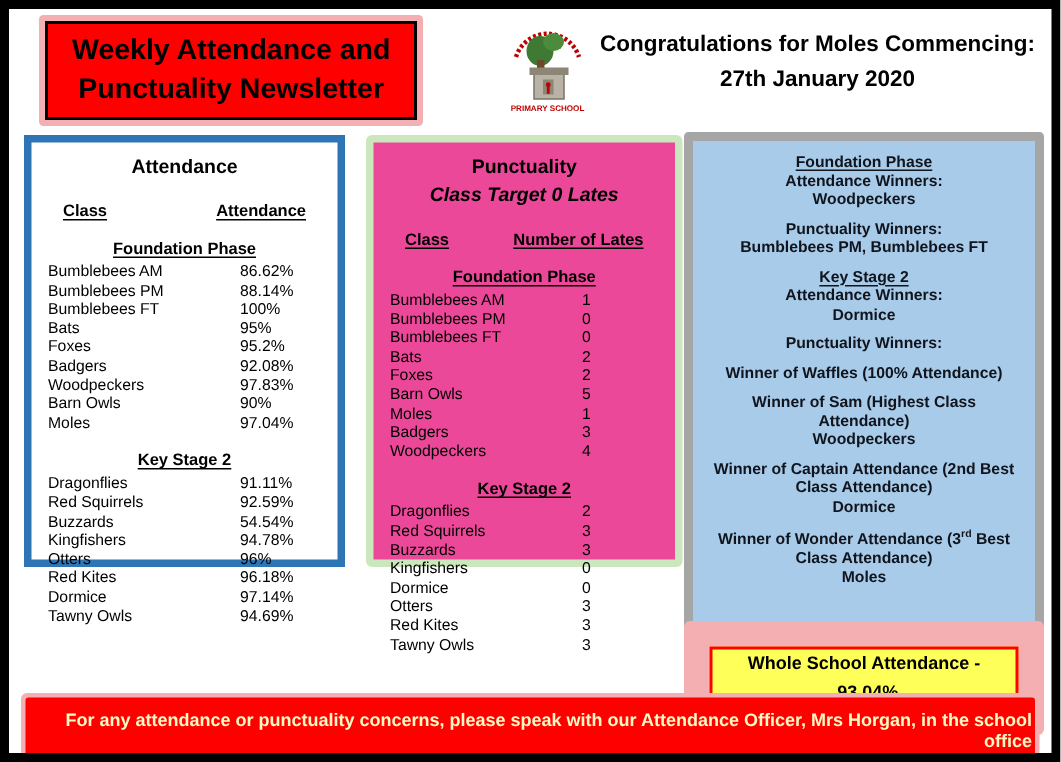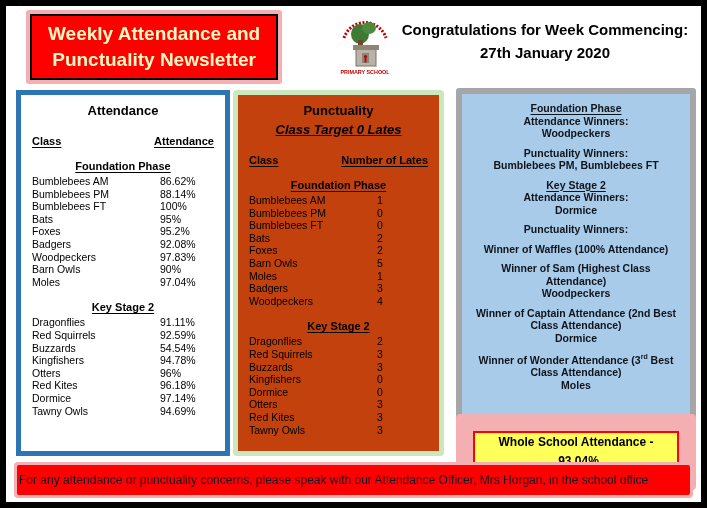--- a/index.html
+++ b/index.html
@@ -5,32 +5,32 @@
   html,body{margin:0;padding:0;background:#e8e8e8;}
   *{box-sizing:border-box;}
   #page{
     position:relative;width:707px;height:508px;background:#ffffff;
     border:6px solid #000;margin:0 auto;overflow:hidden;
     font-family:"Liberation Sans",sans-serif;color:#000;
   }
   
   .title-outer{position:absolute;left:20px;top:4px;background:#F3AFB2;padding:4px;border-radius:3px;}
   .title-inner{background:#FF0000;border:2px solid #000;padding:5px 16px;text-align:center;}
-  .title-inner div{font-size:19px;font-weight:bold;line-height:26px;color:#fef9c3;}
+  .title-inner div{font-size:19px;font-weight:bold;line-height:26px;color:#000000;}
   .logo{position:absolute;left:330px;top:6px;width:58px;height:68px;}
   .congrats{position:absolute;left:388px;top:12px;width:302px;text-align:center;}
   .congrats div{font-size:15px;font-weight:bold;line-height:23px;}
   
-  .panel{position:absolute;top:84px;height:366px;}
+  .panel{position:absolute;top:84px;height:288px;}
   #attendance-panel{left:10px;width:214px;border:5px solid #2E75B6;background:#fff;}
-  #punctuality-panel{left:227px;width:211px;border:5px solid #CBE7BD;background:#c2410c;border-radius:4px;}
+  #punctuality-panel{left:238px;width:211px;border:5px solid #CBE7BD;background:#ec4899;border-radius:4px;}
   .panel-title{text-align:center;font-size:13px;font-weight:bold;line-height:19px;margin-top:6px;}
   .panel-subtitle{text-align:center;font-size:13px;font-weight:bold;line-height:19px;}
-  .panel-subtitle.italic{font-style:italic;text-decoration:underline;}
-  .hdr{display:flex;justify-content:space-between;padding:0 11px;margin-top:15px;
+  .panel-subtitle.italic{font-style:italic;}
+  .hdr{display:flex;justify-content:space-between;padding:0 21px;margin-top:15px;
        font-size:11px;font-weight:bold;}
   .hdr span{text-decoration:underline;text-underline-offset:2px;}
   .sec-head{text-align:center;font-size:11px;font-weight:bold;margin-top:13px;margin-bottom:3px;
             text-decoration:underline;text-underline-offset:2px;}
   .row{display:flex;padding:0 11px;font-size:10.5px;line-height:12.6px;}
   .row .lbl{width:128px;}
   .row .val{flex:1;}
   
   #winners-panel{position:absolute;left:450px;top:82px;width:240px;height:338px;
     border:6px solid #A6A6A6;background:#A8CBE9;border-radius:3px;
@@ -40,22 +40,22 @@
   #winners-panel .g{margin-top:7px;}
   #winners-panel sup{font-size:7px;}
   
   .whole-outer{position:absolute;left:450px;top:408px;width:240px;background:#F3AFB2;
     padding:17px;border-radius:4px;}
   .whole-inner{background:#FFFF5A;border:2px solid #FF0000;text-align:center;
     font-size:12px;font-weight:bold;line-height:19px;}
   
   .footer-outer{position:absolute;left:8px;top:456px;width:679px;background:#F3AFB2;
     padding:3px;border-radius:4px;}
-  .footer-inner{background:#FF0000;border-radius:2px;color:#0f172a;text-align:left;
-    font-size:12px;font-weight:normal;padding:8px 2px;}
+  .footer-inner{background:#FF0000;border-radius:2px;color:#fef9c3;text-align:right;
+    font-size:12px;font-weight:bold;padding:8px 2px;}
 </style>
 </head>
 <body>
 
 <div id="page">
 
   <div class="title-outer">
     <div class="title-inner">
       <div>Weekly Attendance and</div>
       <div>Punctuality Newsletter</div>
@@ -75,21 +75,21 @@
       <rect x="20" y="36" width="20" height="18" fill="#b9b2a6" stroke="#7a7465" stroke-width="1"></rect>
       <rect x="17" y="33" width="26" height="5" fill="#8d8576"></rect>
       <rect x="26" y="41" width="7" height="10" fill="#8d8576"></rect>
       <circle cx="29.5" cy="44.5" r="1.6" fill="#C00000"></circle>
       <rect x="28.6" y="45.5" width="1.8" height="5" fill="#C00000"></rect>
       <text x="29" y="62" text-anchor="middle" font-size="5.4" font-weight="bold" fill="#C00000" font-family="Liberation Sans, sans-serif">PRIMARY SCHOOL</text>
     </svg>
   </div>
 
   <div class="congrats">
-    <div>Congratulations for Week Commencing:</div>
+    <div>Congratulations for Moles Commencing:</div>
     <div>27th January 2020</div>
   </div>
 
   <div class="panel" id="attendance-panel">
     <div class="panel-title">Attendance</div>
     <div class="hdr">
       <span>Class</span>
       <span>Attendance</span>
     </div>
     <div class="sec-head">Foundation Phase</div>

